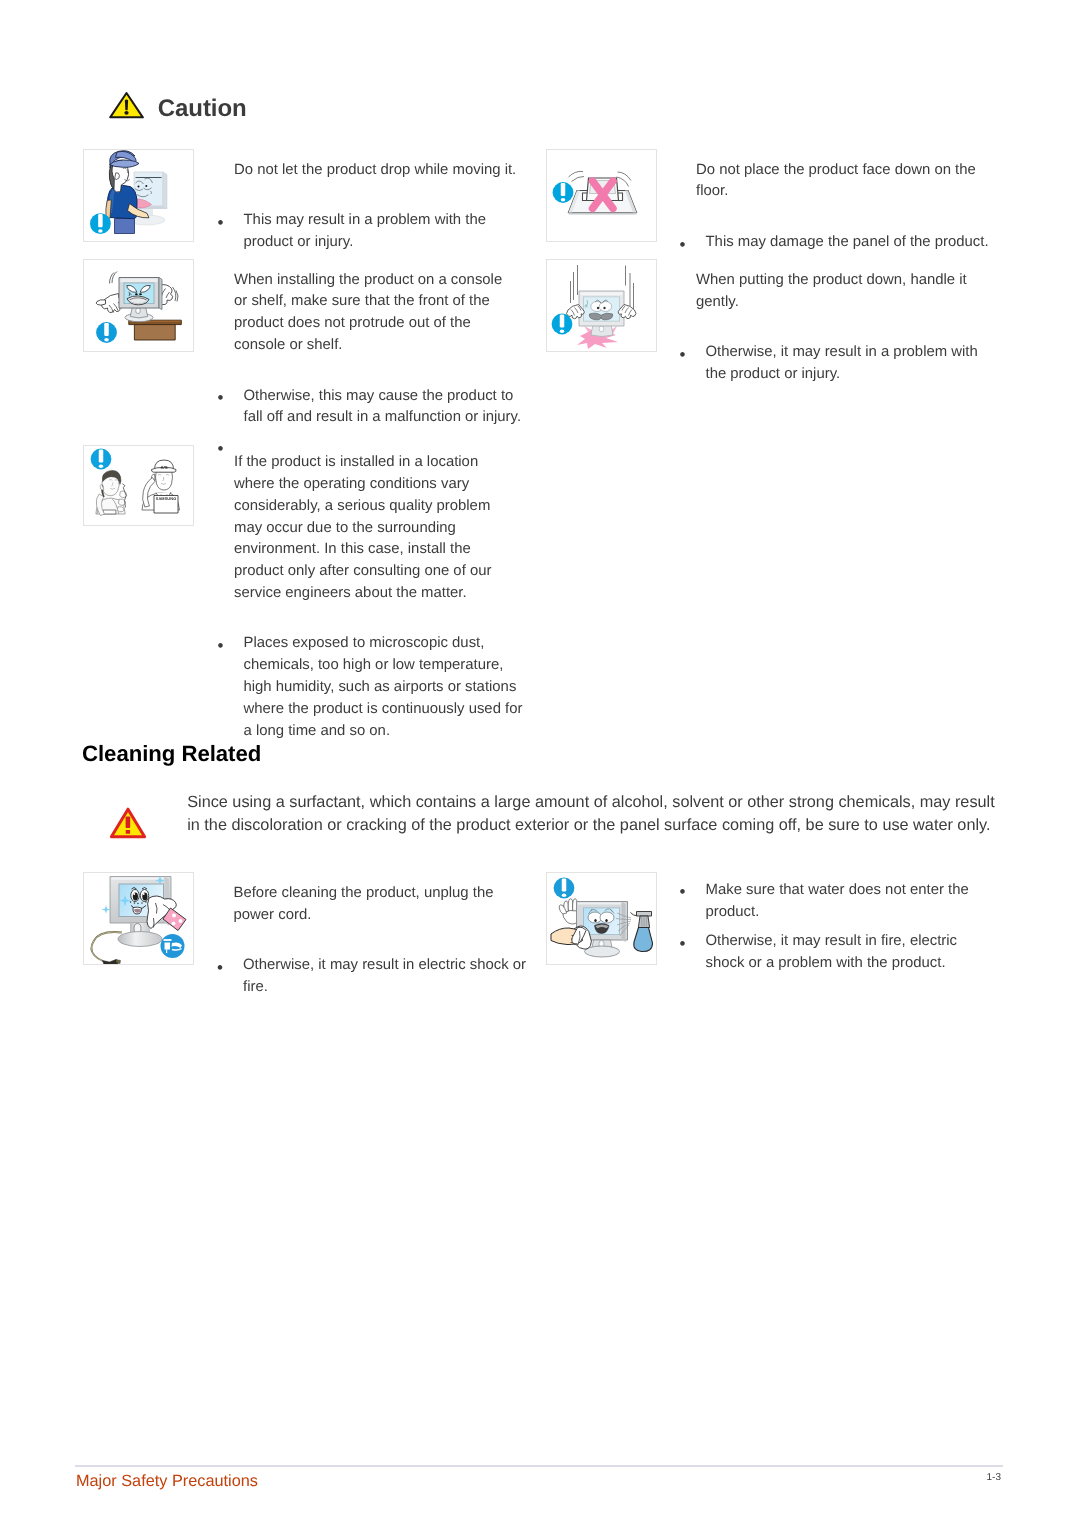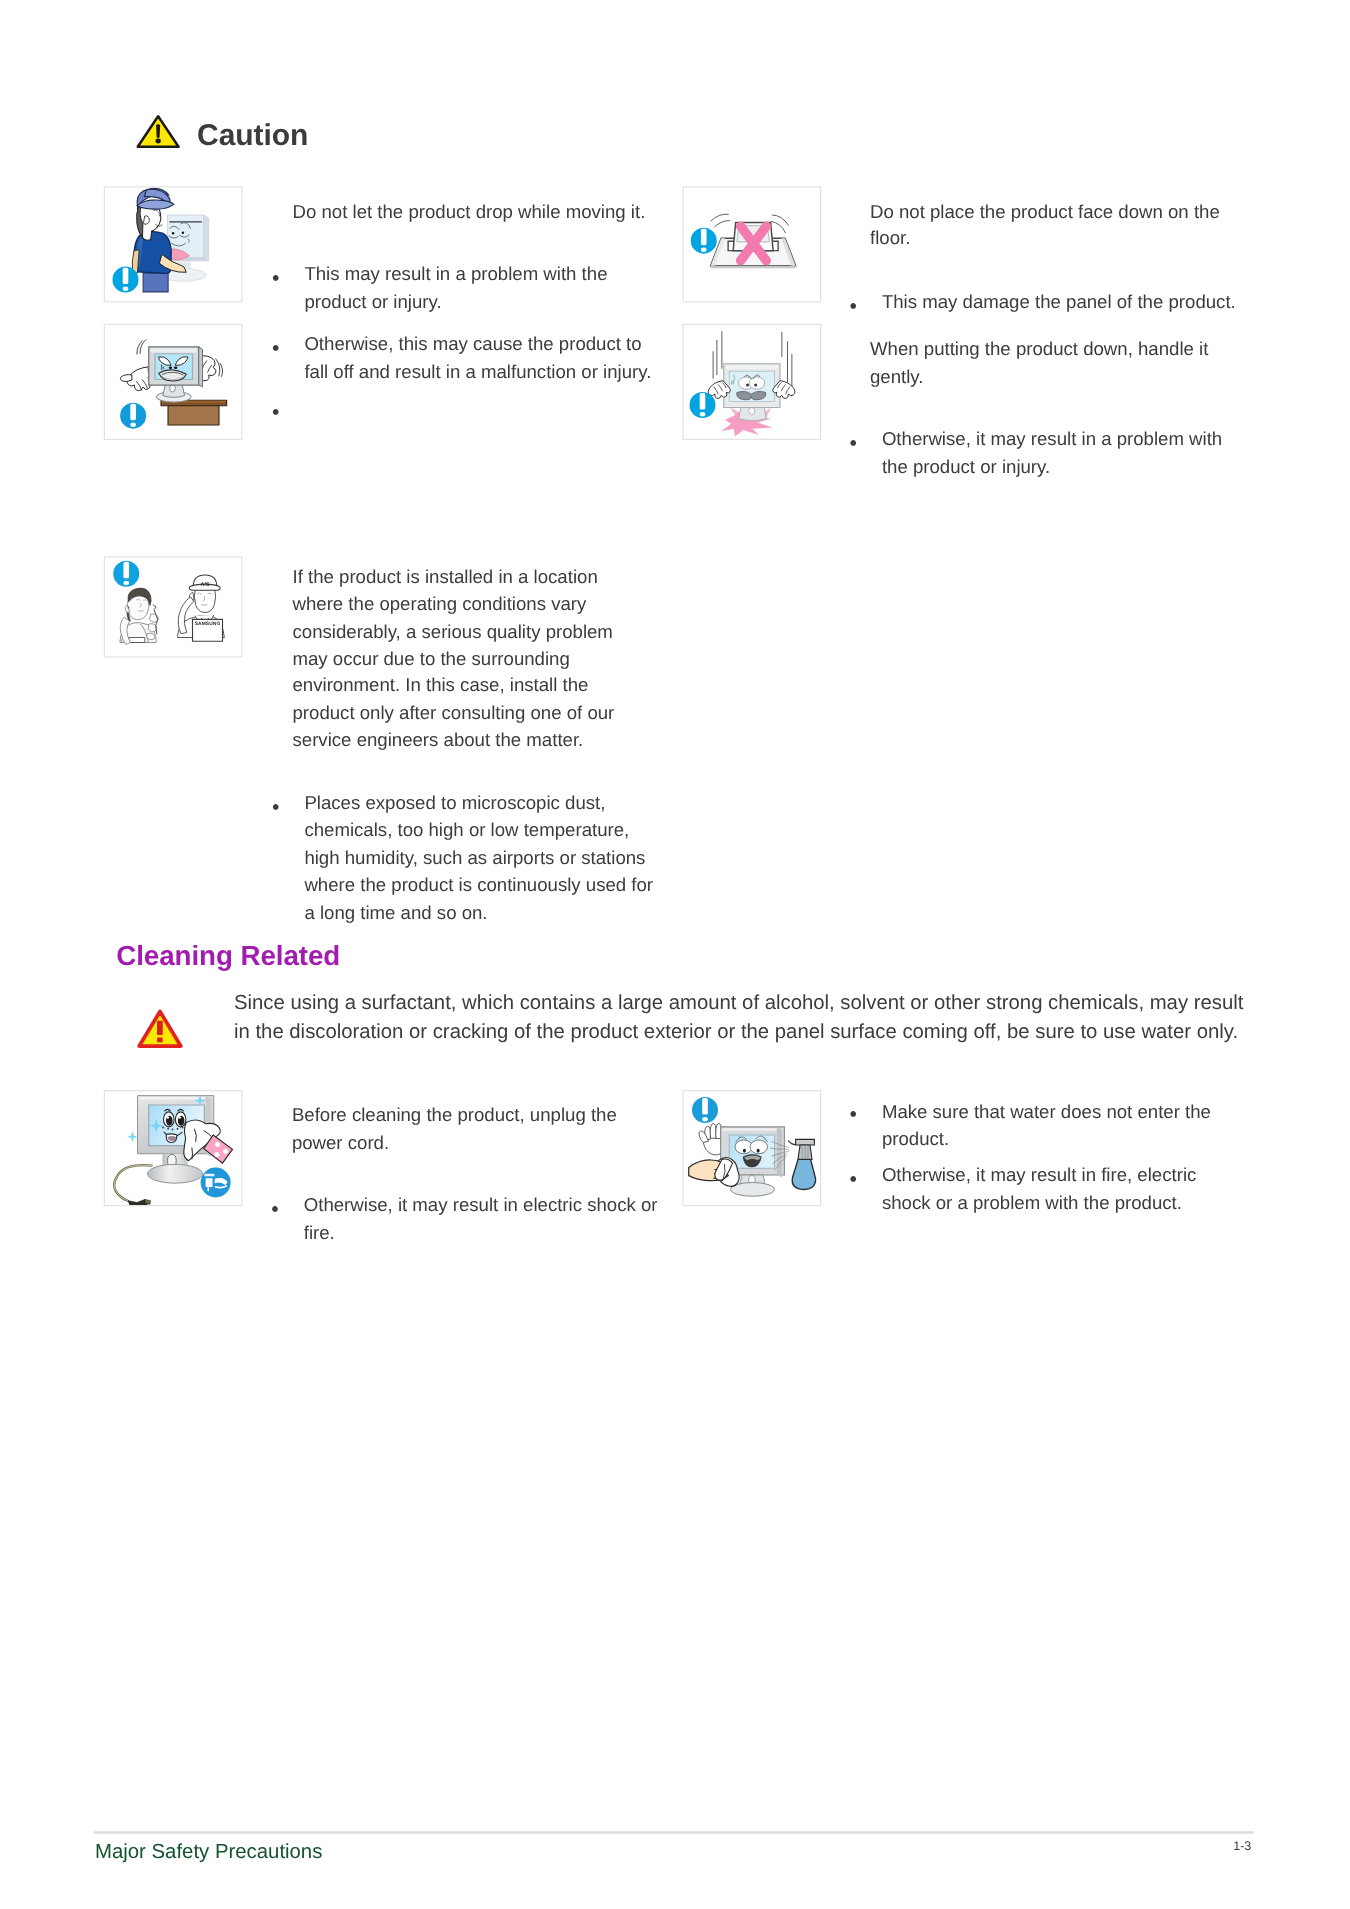--- a/index.html
+++ b/index.html
@@ -18,28 +18,28 @@
   .imgbox{position:absolute;border:1px solid #e3e3e3;background:#fff;box-sizing:border-box;}
   .imgbox svg{display:block;width:109px;height:91px;}
   .block{position:absolute;font-size:14.9px;line-height:21.8px;color:#3c3c3c;}
   .block p{margin:16px;}
   .block .gap{height:12.7px;}
   .block ul{margin:0;padding:0;list-style:none;}
   .block li{position:relative;padding-left:25.5px;margin-bottom:7.5px;}
   .block li:last-child{margin-bottom:0;}
   .block li .bu{position:absolute;left:-0.5px;top:1.6px;font-size:17px;}
 
-  h2.cr{position:absolute;left:78px;top:737px;margin:15px;
-        font-size:22.2px;font-weight:bold;color:#a21caf;letter-spacing:-0.05px;}
+  h2.cr{position:absolute;left:78px;top:737px;margin:4px;
+        font-size:22.2px;font-weight:bold;color:#000000;letter-spacing:-0.05px;}
 
   .warnline{position:absolute;left:187.2px;top:791.4px;width:812px;
             font-size:16.25px;line-height:22.2px;color:#3c3c3c;}
 
   .footer-rule{position:absolute;left:75px;top:1464.6px;width:928px;height:2.4px;background:#dcdce6;}
-  .footer-left{position:absolute;left:76px;top:1472px;font-size:16.3px;color:#14532d;}
+  .footer-left{position:absolute;left:76px;top:1472px;font-size:16.3px;color:#c2410c;}
   .footer-right{position:absolute;right:79px;top:1472px;font-size:10px;color:#3c3c3c;}
 </style>
 </head>
 <body>
 
 <div class="page">
 
   <div class="caution-head">
     <svg class="tri" viewBox="0 0 36 29">
       <path d="M18 2.1 L34.9 27.3 L1.1 27.3 Z" fill="#ffe800" stroke="#1a1a1a" stroke-width="2.1" stroke-linejoin="round"></path>
@@ -170,20 +170,21 @@
       <path d="M45.5 39.7 q4.5 -2.2 9.2 -1.9 q4.6 0.3 8 2.2" fill="none" stroke="#2b2b2b" stroke-width="0.6"></path>
       <path d="M46 41.8 q4 1.9 8.4 1.9 q4.2 0 7.6 -1.8" fill="none" stroke="#9aa0a4" stroke-width="0.55"></path>
 
       <circle cx="22.5" cy="72.5" r="10.4" fill="#109bdb"></circle>
       <rect x="20.25" y="62.9" width="4.5" height="13.2" rx="1.3" fill="#ffffff"></rect>
       <ellipse cx="22.5" cy="79.8" rx="2.25" ry="1.8" fill="#ffffff"></ellipse>
     </svg>
   </div>
 
   <div class="block" style="left:218px;top:253.7px;width:316px;">
+    <p>When installing the product on a console or shelf, make sure that the front of the product does not protrude out of the console or shelf.</p>
     <div class="gap"></div>
     <ul>
       <li><span class="bu">•</span><span>Otherwise, this may cause the product to fall off and result in a malfunction or injury.</span></li>
       <li><span class="bu">•</span></li>
     </ul>
   </div>
 
   <div class="imgbox" style="left:82.5px;top:444.5px;width:111px;height:81.5px;">
     <svg viewBox="0 0 109 79.5" style="height:79.5px">
 

